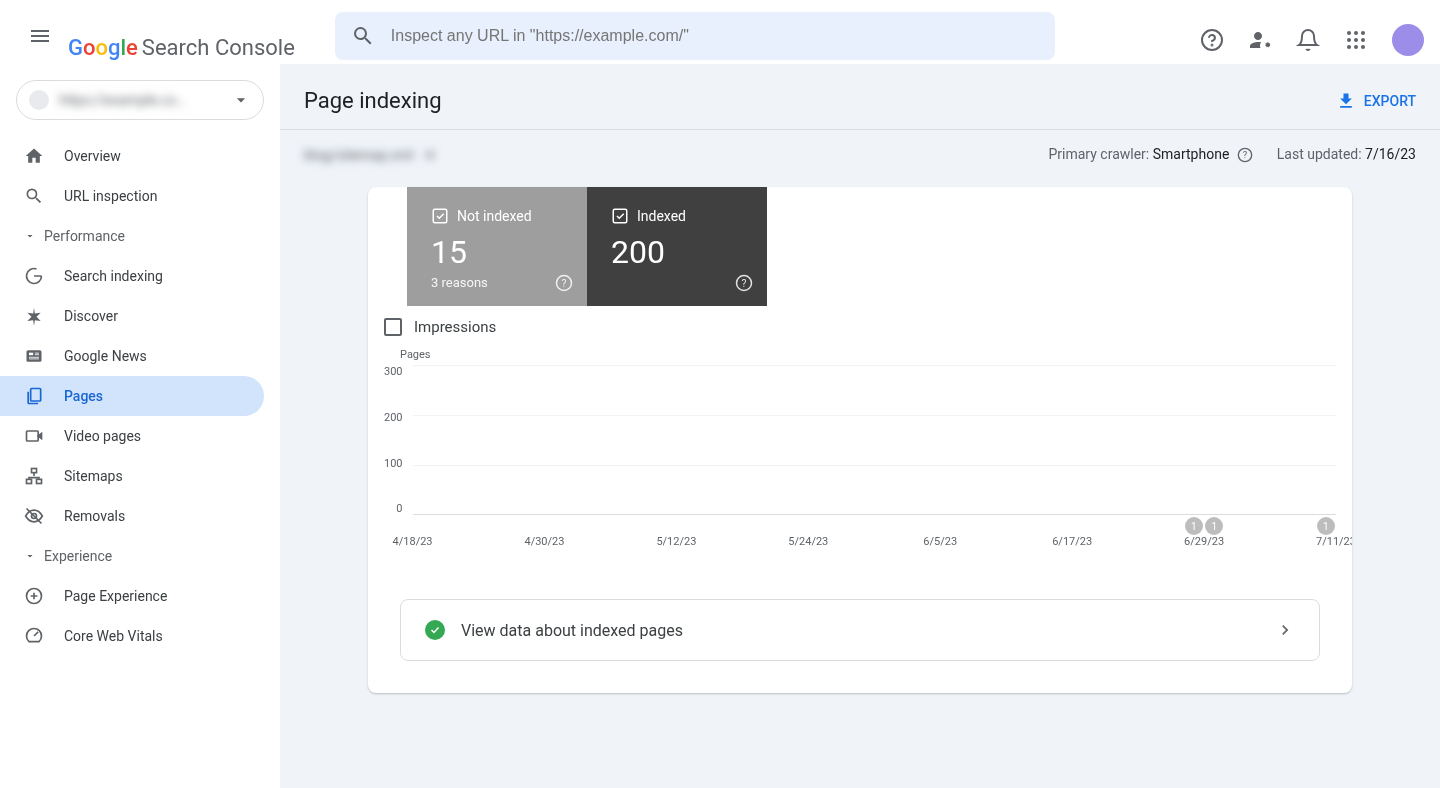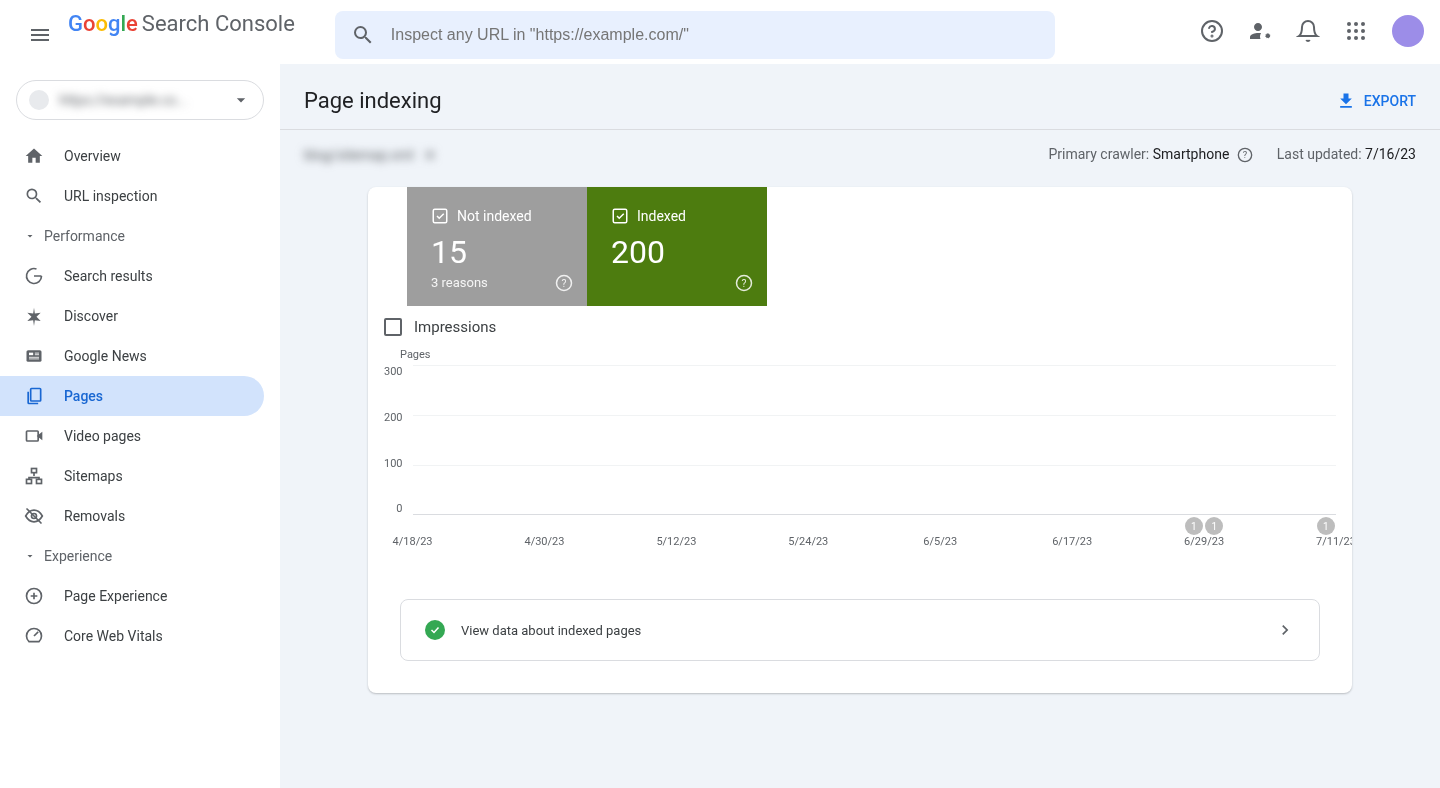--- a/index.html
+++ b/index.html
@@ -1,18 +1,18 @@
 <!DOCTYPE html>
 <html><head>
 <meta charset="utf-8">
 <style>
 * { box-sizing: border-box; margin: 0; padding: 0; }
 body { font-family: 'Google Sans', Roboto, Arial, sans-serif; background: #fff; color: #202124; overflow: hidden; }
 
-.header { display: flex; align-items: flex-start; height: 64px; padding: 11px 16px; }
+.header { display: flex; align-items: flex-end; height: 64px; padding: 4px 16px; }
 .menu-btn { width: 48px; height: 48px; display: flex; align-items: center; justify-content: center; border-radius: 50%; cursor: pointer; }
 .logo { display: flex; align-items: center; gap: 4px; margin-left: 4px; }
 .logo-g { font-size: 22px; font-weight: 500; }
 .logo-text { font-size: 22px; color: #5f6368; font-weight: 400; }
 .search-bar { flex: 1; max-width: 720px; margin-left: 40px; height: 48px; background: #e8f0fe; border-radius: 8px; display: flex; align-items: center; padding: 0 16px; }
 .search-bar input { flex: 1; border: none; background: transparent; font-size: 16px; color: #5f6368; outline: none; margin-left: 16px; }
 .header-right { display: flex; align-items: center; gap: 8px; margin-left: auto; }
 .icon-btn { width: 40px; height: 40px; display: flex; align-items: center; justify-content: center; border-radius: 50%; cursor: pointer; color: #5f6368; }
 .avatar { width: 32px; height: 32px; border-radius: 50%; background: #9c8de8; margin-left: 8px; }
 
@@ -36,21 +36,21 @@
 
 .sub-header { padding: 16px 24px; display: flex; align-items: center; justify-content: space-between; }
 .filter-pill { background: transparent; color: #5f6368; font-size: 14px; filter: blur(4px); display: flex; align-items: center; gap: 8px; }
 .meta-info { display: flex; gap: 24px; color: #5f6368; font-size: 14px; }
 .meta-info .value { color: #202124; }
 
 .card { background: #fff; border-radius: 8px; margin: 8px 88px 24px; box-shadow: 0 1px 2px rgba(60,64,67,0.3); overflow: hidden; }
 .tabs { display: flex; margin-left: 39px; }
 .tab { padding: 20px 24px 16px; color: #fff; min-width: 180px; position: relative; cursor: pointer; }
 .tab.not-indexed { background: #9e9e9e; }
-.tab.indexed { background: #4d7c0f; }
+.tab.indexed { background: #404040; }
 .tab-check { display: flex; align-items: center; gap: 8px; font-size: 14px; margin-bottom: 8px; }
 .tab-value { font-size: 32px; font-weight: 400; margin-bottom: 4px; }
 .tab-sub { font-size: 13px; opacity: 0.9; }
 .tab-help { position: absolute; bottom: 14px; right: 14px; opacity: 0.85; }
 
 .impressions-row { padding: 12px 16px; display: flex; align-items: center; gap: 12px; }
 .checkbox { width: 18px; height: 18px; border: 2px solid #5f6368; border-radius: 2px; }
 .impressions-label { font-size: 15px; color: #3c4043; }
 
 .chart-area { padding: 0 16px 24px; position: relative; }
@@ -63,21 +63,21 @@
 .bar { flex: 1; display: flex; flex-direction: column-reverse; min-width: 0; }
 .bar-indexed { background: #4caf50; }
 .bar-not { background: #bdbdbd; }
 .x-axis { display: flex; margin-top: 20px; font-size: 11px; color: #5f6368; position: relative; height: 16px; }
 .x-tick { position: absolute; transform: translateX(-50%); }
 .markers { position: absolute; left: 0; right: 0; top: 152px; height: 18px; }
 .marker { position: absolute; width: 18px; height: 18px; border-radius: 50%; background: #bdbdbd; color: #fff; font-size: 10px; display: flex; align-items: center; justify-content: center; transform: translateX(-50%); }
 
 .data-link { margin: 24px 32px 32px; border: 1px solid #dadce0; border-radius: 8px; padding: 20px 24px; display: flex; align-items: center; gap: 16px; cursor: pointer; }
 .check-circle { width: 20px; height: 20px; border-radius: 50%; background: #34a853; display: flex; align-items: center; justify-content: center; color: #fff; }
-.data-link-text { flex: 1; font-size: 13px; color: #3c4043; }
+.data-link-text { flex: 1; font-size: 16px; color: #3c4043; }
 
 svg { display: block; }
 </style>
 </head>
 <body>
 
 <div class="header">
   <div class="menu-btn">
     <svg width="24" height="24" viewBox="0 0 24 24" fill="#5f6368">
         <path d="M3 18h18v-2H3v2zm0-5h18v-2H3v2zm0-7v2h18V6H3z"></path>
@@ -160,21 +160,21 @@
           <path d="M7 10l5 5 5-5z"></path>
         </svg>
       <span>Performance</span>
     </div>
     <div class="nav-item">
       <span class="icon">
           <svg width="20" height="20" viewBox="0 0 24 24" fill="none" stroke="currentColor" stroke-width="2">
             <path d="M21 12a9 9 0 11-6-8.48M21 12h-9"></path>
           </svg>
         </span>
-      <span>Search results</span>
+      <span>Search indexing</span>
     </div>
     <div class="nav-item">
       <span class="icon">
           <svg width="20" height="20" viewBox="0 0 24 24" fill="currentColor">
             <path d="M12 2l1 7 7-1-5 5 5 5-7-1-1 7-1-7-7 1 5-5-5-5 7 1z"></path>
           </svg>
         </span>
       <span>Discover</span>
     </div>
     <div class="nav-item">

